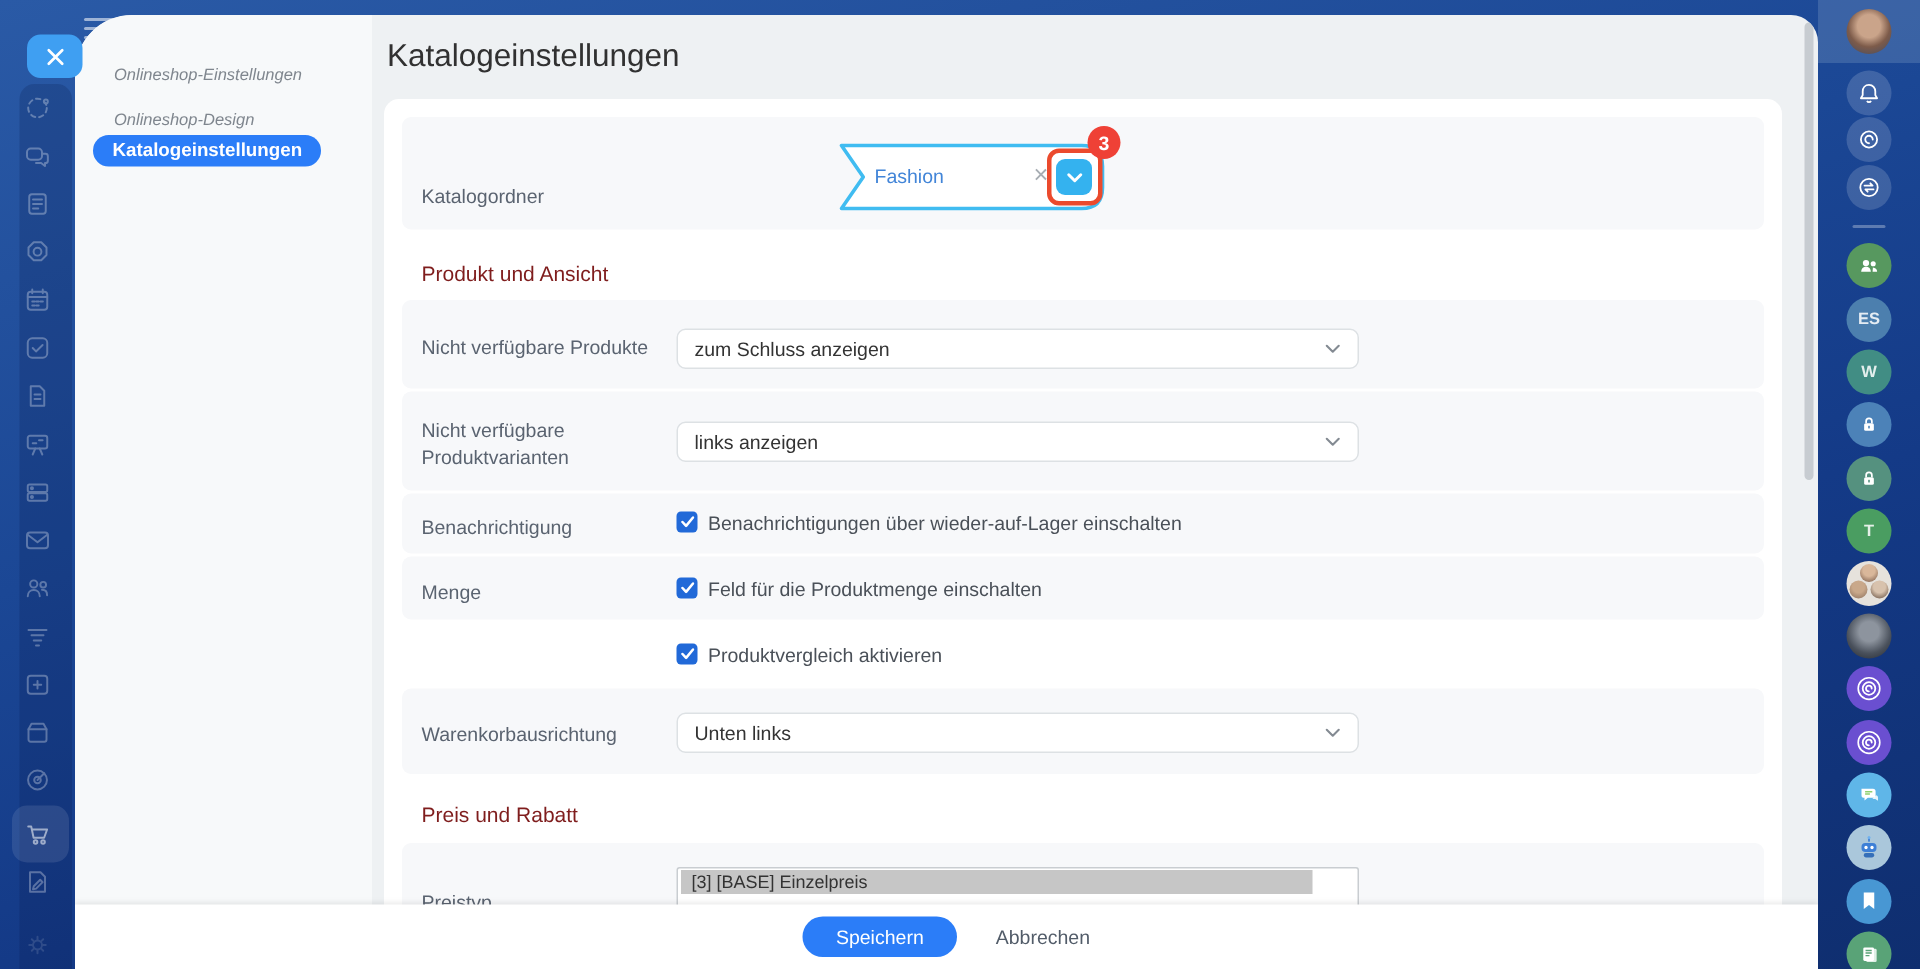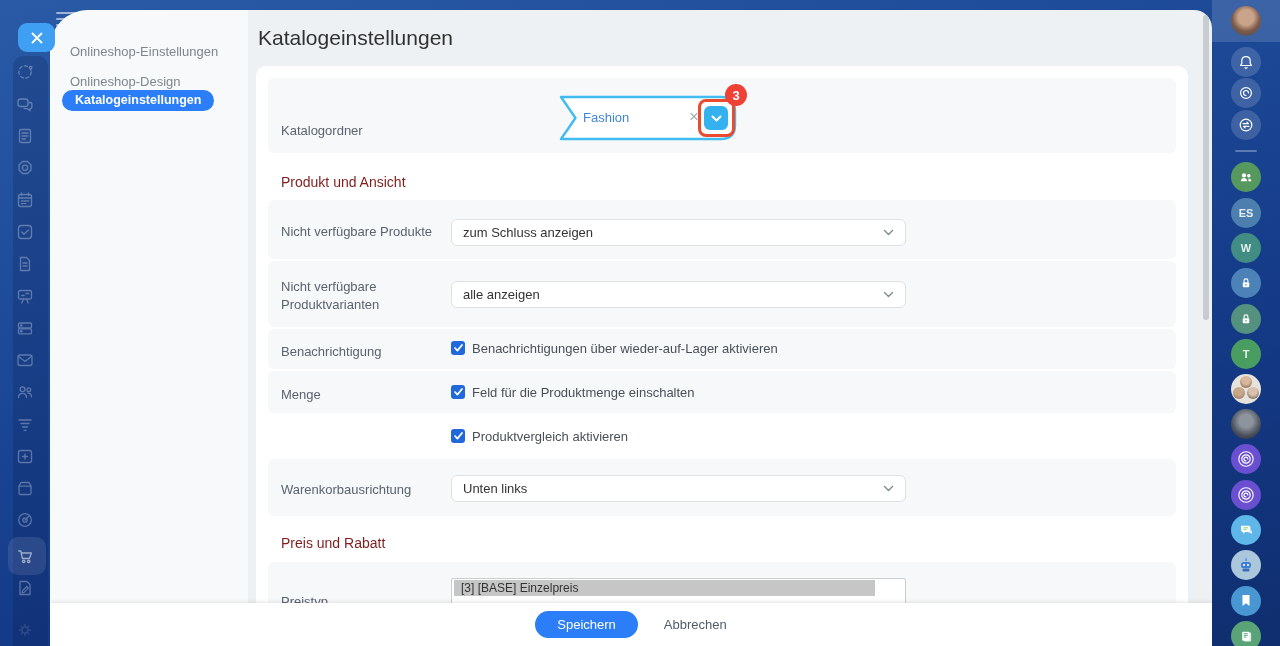--- a/index.html
+++ b/index.html
@@ -27,21 +27,21 @@
   .rail-ico.active { opacity:.55; }
   .cart-bg { position:absolute; left:8px; top:537px; width:38px; height:38px;
     background:rgba(255,255,255,.10); border-radius:10px; }
   .rail-ico.faint { opacity:.12; }
 
   
   .panel { position:absolute; left:50px; top:10px; right:68px; bottom:0; z-index:2;
     background:#eef1f3; border-radius:38px 18px 0 0; overflow:hidden; }
   .menu-col { position:absolute; left:0; top:0; bottom:0; width:198px; background:#f7f9fa;
     border-radius:38px 0 0 0; }
-  .menu-item { position:absolute; left:20px; font-size:13px; color:#7f868e; cursor:pointer; white-space:nowrap; }
+  .menu-item { position:absolute; left:26px; font-size:11px; color:#7f868e; cursor:pointer; white-space:nowrap;font-style:italic; }
   .menu-pill { position:absolute; left:12px; top:80px; height:21px; line-height:21px;
     background:#2b7df8; color:#fff; font-size:12.5px; font-weight:bold;
     border-radius:11px; padding:0 13px; cursor:pointer; white-space:nowrap; }
 
   .page-title { position:absolute; left:208px; top:16px; font-size:21px; font-weight:500; color:#313131; }
 
   .card { position:absolute; left:206px; top:56px; width:932px; bottom:0;
     background:#fff; border-radius:10px 10px 0 0; }
 
   .gray-block { position:absolute; left:12px; width:908px; background:#f7f8fa; border-radius:6px; }
@@ -246,37 +246,37 @@
           <svg width="11" height="7" viewBox="0 0 11 7">
             <path d="M1.5 1.5l4 4 4-4" stroke="#838a92" stroke-width="1.4" fill="none" stroke-linecap="round" stroke-linejoin="round"></path>
           </svg>
         </span>
     </div>
 
     <div class="gray-block" style="top:195px; height:66px">
       <div class="row-label" style="top:17px; left:13px; width:150px">Nicht verfügbare Produktvarianten</div>
     </div>
     <div class="sel" style="top:215px">
-      <span>alle anzeigen</span>
+      <span>links anzeigen</span>
       <span class="chev">
           <svg width="11" height="7" viewBox="0 0 11 7">
             <path d="M1.5 1.5l4 4 4-4" stroke="#838a92" stroke-width="1.4" fill="none" stroke-linecap="round" stroke-linejoin="round"></path>
           </svg>
         </span>
     </div>
 
     <div class="gray-block" style="top:263px; height:40px">
       <div class="row-label" style="top:14px; left:13px">Benachrichtigung</div>
     </div>
     <span class="cb" style="top:275px">
         <svg width="9" height="8" viewBox="0 0 9 8">
           <path d="M1 4l2.4 2.6L8 1" stroke="#fff" stroke-width="1.7" fill="none" stroke-linecap="round" stroke-linejoin="round"></path>
         </svg>
       </span>
-    <span class="cb-label" style="top:275px">Benachrichtigungen über wieder-auf-Lager aktivieren</span>
+    <span class="cb-label" style="top:275px">Benachrichtigungen über wieder-auf-Lager einschalten</span>
 
     <div class="gray-block" style="top:305px; height:42px">
       <div class="row-label" style="top:15px; left:13px">Menge</div>
     </div>
     <span class="cb" style="top:319px">
         <svg width="9" height="8" viewBox="0 0 9 8">
           <path d="M1 4l2.4 2.6L8 1" stroke="#fff" stroke-width="1.7" fill="none" stroke-linecap="round" stroke-linejoin="round"></path>
         </svg>
       </span>
     <span class="cb-label" style="top:319px">Feld für die Produktmenge einschalten</span>

